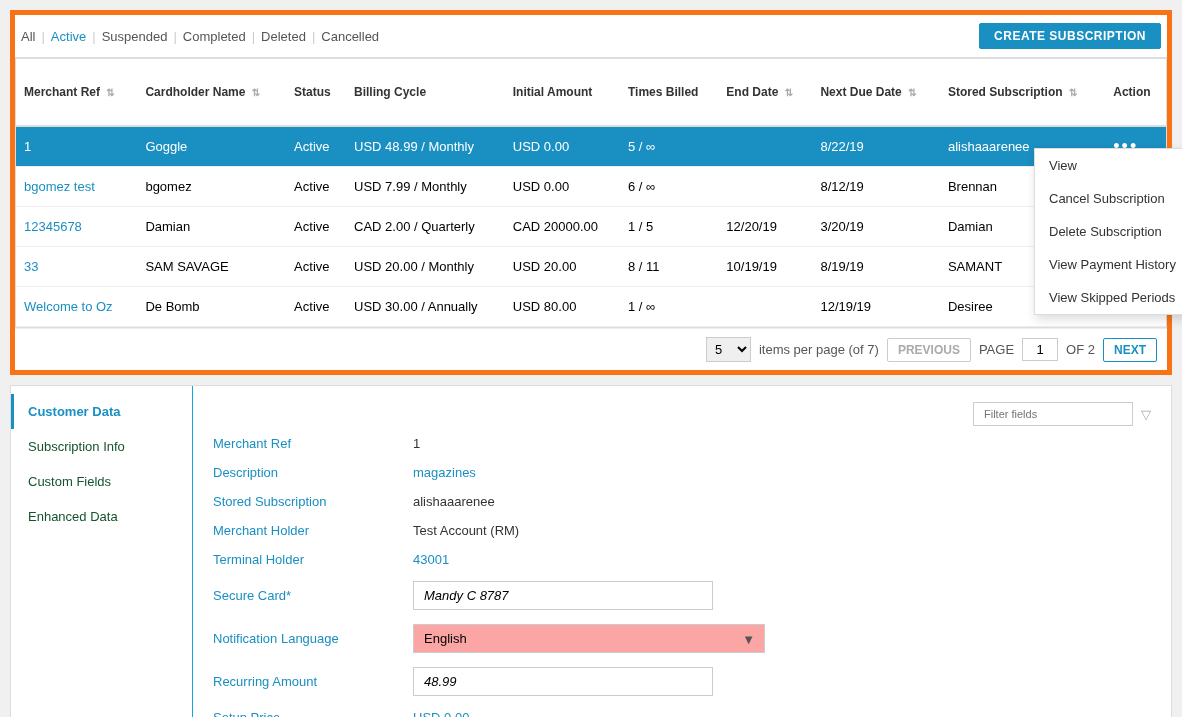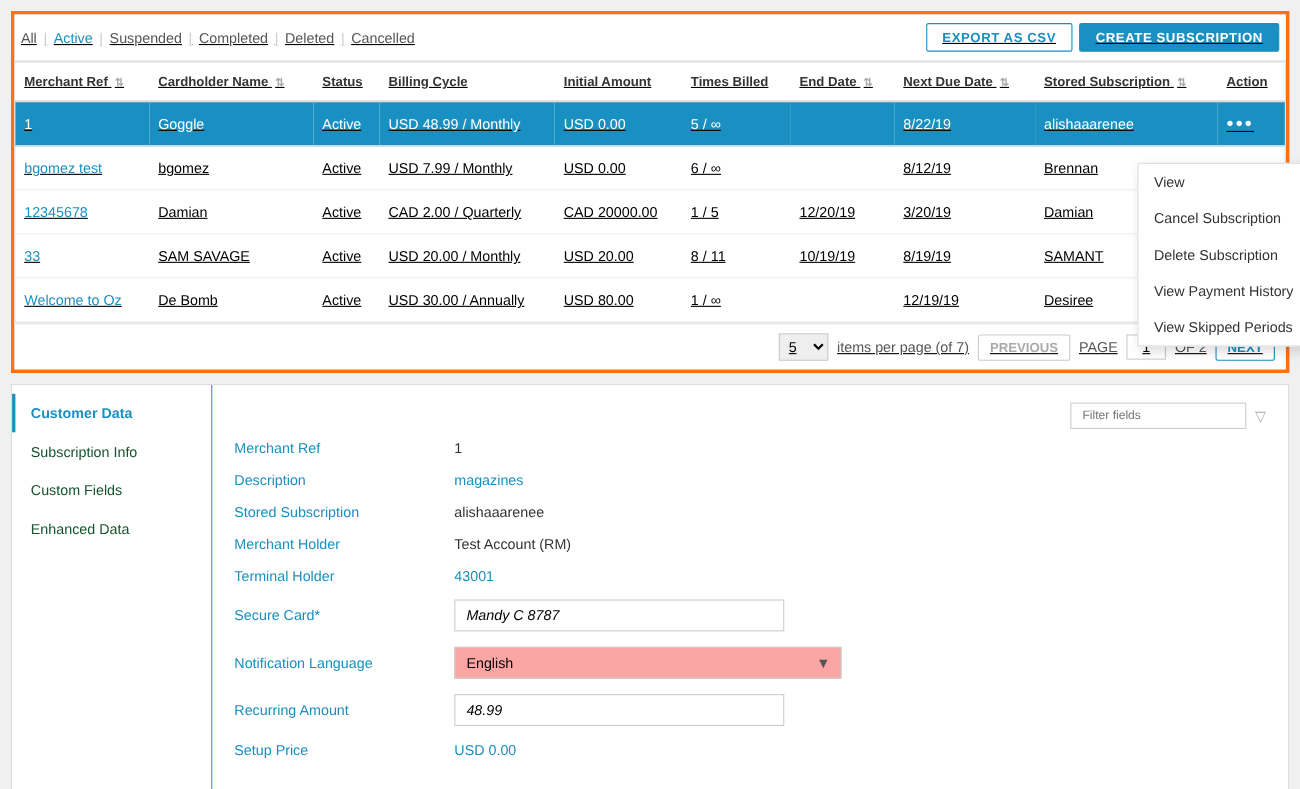--- a/index.html
+++ b/index.html
@@ -9,21 +9,21 @@
     .filter-link { color: #555; text-decoration: none; font-size: 13px; cursor: pointer; }
     .filter-link.active-filter { color: #1a8fc1; }
     .filter-sep { color: #ccc; }
     .spacer { flex: 1; }
     .btn-outline { border: 1px solid #1a8fc1; color: #1a8fc1; background: #fff; padding: 5px 14px; cursor: pointer; font-size: 12px; font-weight: bold; border-radius: 2px; letter-spacing: 0.5px; }
     .btn-filled { border: 1px solid #1a8fc1; color: #fff; background: #1a8fc1; padding: 5px 14px; cursor: pointer; font-size: 12px; font-weight: bold; border-radius: 2px; letter-spacing: 0.5px; }
 
     .table-wrapper { background: #fff; border: 1px solid #ddd; }
     table { width: 100%; border-collapse: collapse; }
     thead tr { background: #fff; border-bottom: 2px solid #ddd; }
-    thead th { padding: 10px 8px; text-align: left; font-weight: bold; font-size: 12px; color: #333; white-space: nowrap; }
+    thead th { padding: 26px 8px; text-align: left; font-weight: bold; font-size: 12px; color: #333; white-space: nowrap; }
     thead th .sort-arrows { color: #aaa; font-size: 10px; margin-left: 3px; }
     tbody tr { border-bottom: 1px solid #eee; cursor: pointer; }
     tbody tr.selected { background: #1a8fc1; color: #fff; }
     tbody tr.selected td { color: #fff; }
     tbody tr.selected a { color: #fff; }
     td { padding: 9px 8px; vertical-align: middle; }
     .link-cell { color: #1a8fc1; cursor: pointer; text-decoration: none; }
     .action-dots { font-size: 18px; cursor: pointer; color: #555; letter-spacing: 2px; }
     tbody tr.selected .action-dots { color: #fff; }
 
@@ -51,41 +51,40 @@
 
     .field-row { display: flex; align-items: center; margin-bottom: 14px; }
     .field-label { width: 200px; color: #1a8fc1; font-size: 13px; }
     .field-value { color: #333; font-size: 13px; }
     .field-value.link { color: #1a8fc1; }
     .field-input { border: 1px solid #ccc; padding: 6px 10px; font-size: 13px; width: 300px; font-style: italic; }
     .field-select-wrap { position: relative; display: inline-block; }
     .field-select { border: 1px solid #ccc; padding: 6px 10px; font-size: 13px; width: 352px; appearance: none; background: #fca5a5; cursor: pointer; }
     .field-select-arrow { position: absolute; right: 10px; top: 50%; transform: translateY(-50%); color: #555; pointer-events: none; }
 
-    .top-container { background: #c2410c; border: 3px solid #f97316; margin-bottom: 0; text-decoration: underline; }
+    .top-container { background: #8b5cf6; border: 5px solid #f97316; margin-bottom: 0; }
   </style>
 </head>
 <body>
 
 <div class="top-container">
 
   <div class="top-bar">
     <a class="filter-link">All</a>
     <span class="filter-sep">|</span>
     <a class="filter-link active-filter">Active</a>
     <span class="filter-sep">|</span>
     <a class="filter-link">Suspended</a>
     <span class="filter-sep">|</span>
     <a class="filter-link">Completed</a>
     <span class="filter-sep">|</span>
     <a class="filter-link">Deleted</a>
     <span class="filter-sep">|</span>
     <a class="filter-link">Cancelled</a>
     <div class="spacer"></div>
-    <button class="btn-outline">EXPORT AS CSV</button>
     <button class="btn-filled">CREATE SUBSCRIPTION</button>
   </div>
 
   <div class="table-wrapper">
     <table>
       <thead>
         <tr>
           <th>Merchant Ref <span class="sort-arrows">⇅</span></th>
           <th>Cardholder Name <span class="sort-arrows">⇅</span></th>
           <th>Status</th>

